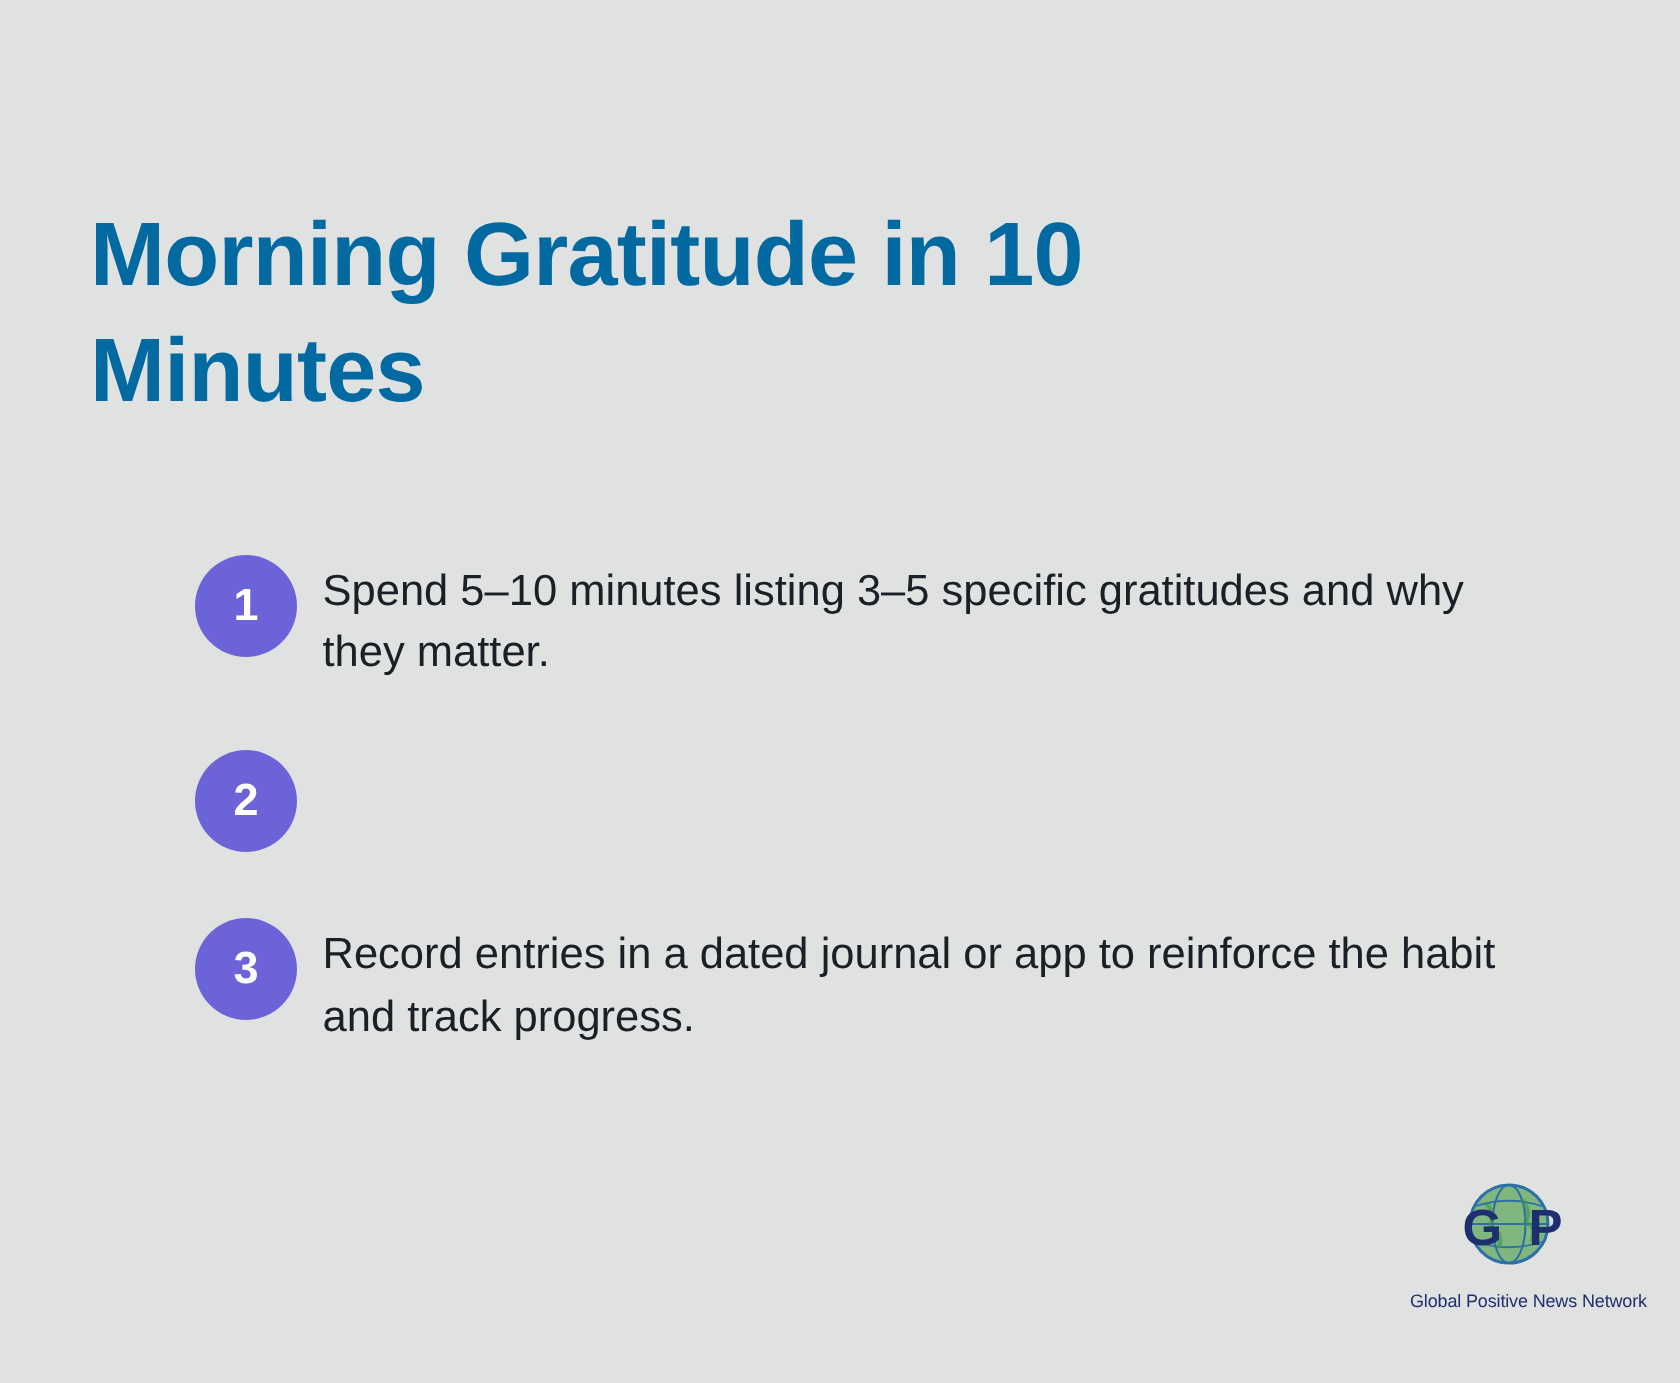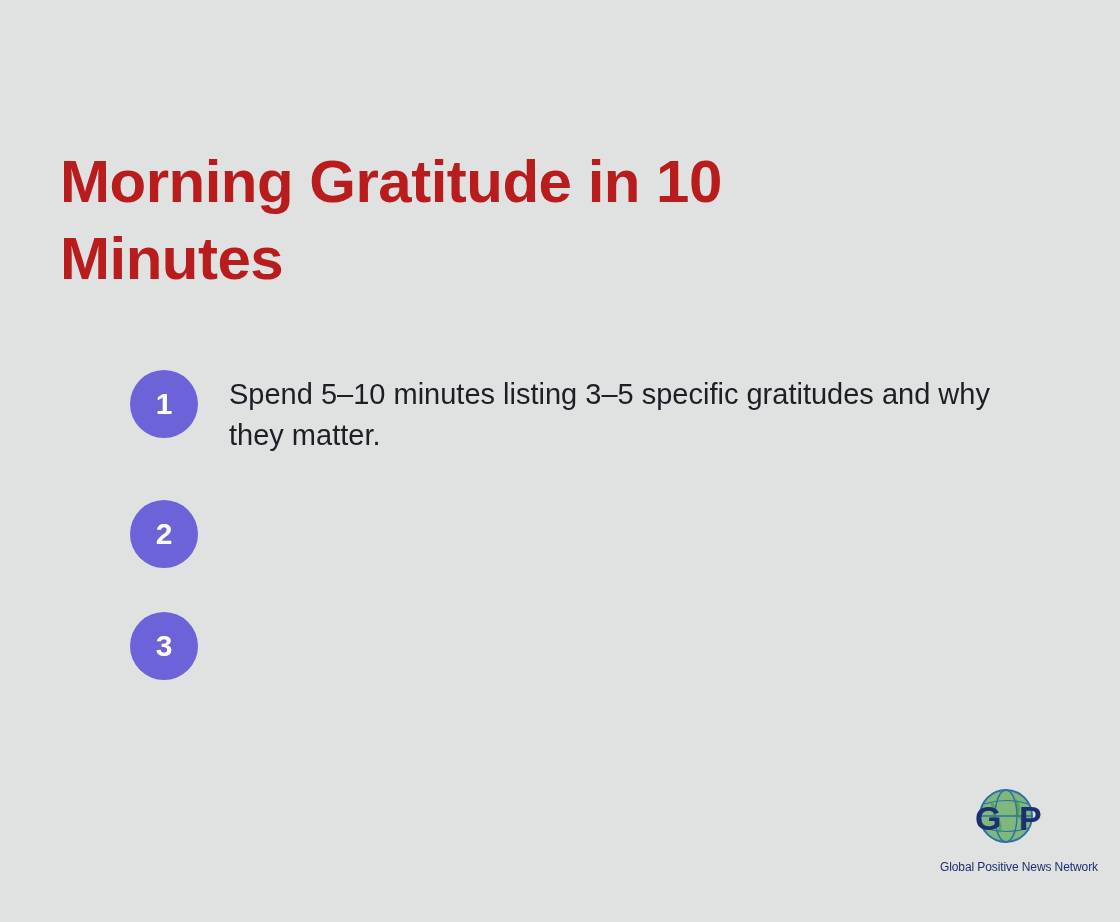--- a/index.html
+++ b/index.html
@@ -16,26 +16,26 @@
   .slide {
     position: relative;
     width: 1120px;
     height: 922px;
     background: #e0e1e1;
     box-sizing: border-box;
   }
   .title {
     position: absolute;
     left: 60px;
-    top: 104px;
+    top: 92px;
     width: 840px;
     font-size: 60px;
     line-height: 1.28;
     font-weight: bold;
-    color: #b91c1c;
+    color: #0369a1;
     letter-spacing: -0.5px;
   }
   .steps {
     position: absolute;
     left: 130px;
     top: 368px;
     width: 930px;
   }
   .step {
     display: flex;
@@ -53,21 +53,21 @@
     background: #6c63d8;
     color: #ffffff;
     font-size: 30px;
     font-weight: bold;
     display: flex;
     align-items: center;
     justify-content: center;
     margin-top: 2px;
   }
   .step-text {
-    margin-left: 31px;
+    margin-left: 17px;
     font-size: 29px;
     line-height: 1.42;
     color: #1d1f26;
     max-width: 810px;
     padding-top: 6px;
   }
   .logo {
     position: absolute;
     right: 48px;
     bottom: 48px;
@@ -104,20 +104,21 @@
       <div class="badge">1</div>
       <div class="step-text">Spend 5–10 minutes listing 3–5 specific gratitudes and why they matter.</div>
     </div>
 
     <div class="step">
       <div class="badge">2</div>
     </div>
 
     <div class="step">
       <div class="badge">3</div>
+      <div class="step-text">Record entries in a dated journal or app to reinforce the habit and track progress.</div>
     </div>
 
   </div>
 
   <div class="logo">
     <div class="logo-mark">
       <svg width="86" height="74" viewBox="0 0 86 74" xmlns="http://www.w3.org/2000/svg">
         <circle cx="43" cy="34" r="26" fill="#7fb77e" stroke="#2e6fa7" stroke-width="2"></circle>
         <ellipse cx="43" cy="34" rx="11" ry="26" fill="none" stroke="#2e6fa7" stroke-width="1.4"></ellipse>
         <line x1="17" y1="34" x2="69" y2="34" stroke="#2e6fa7" stroke-width="1.4"></line>

